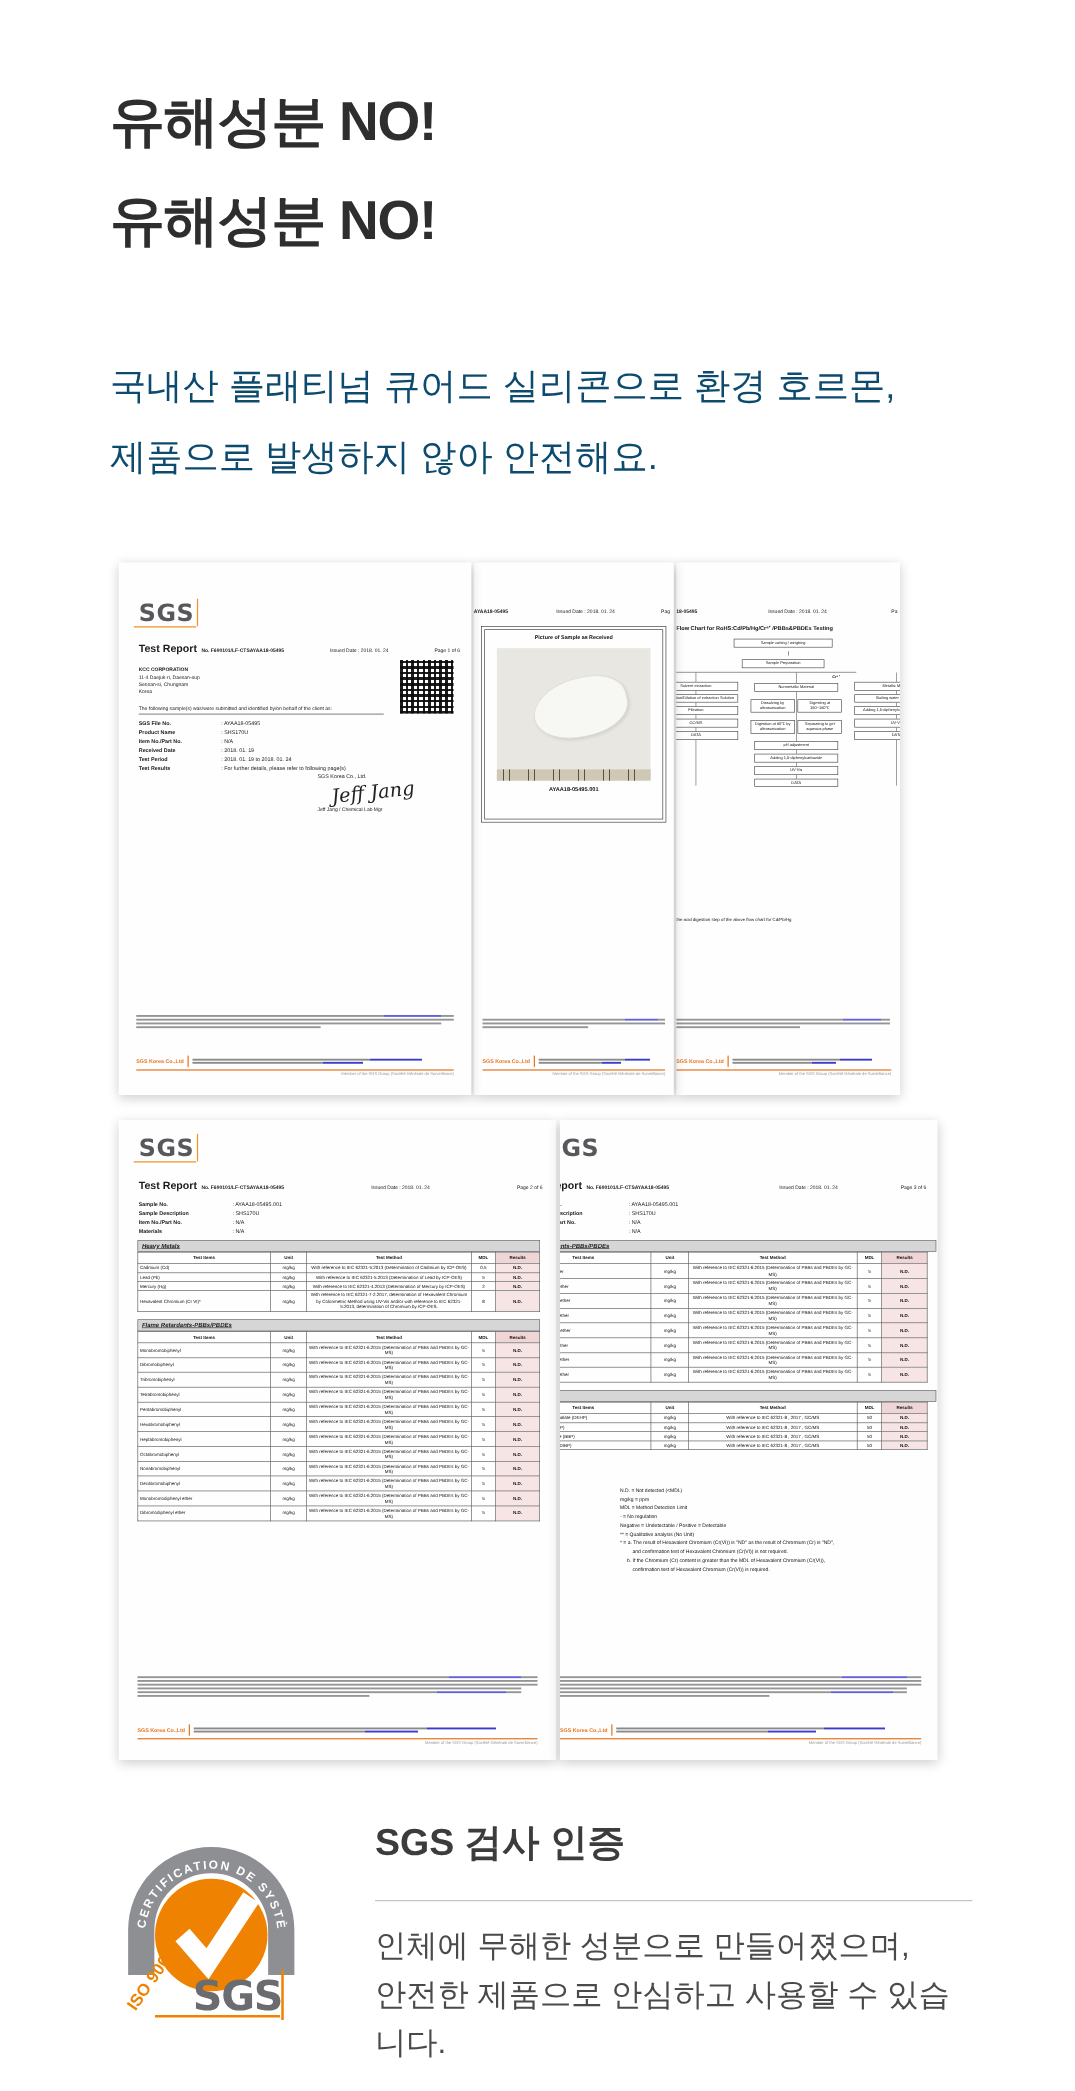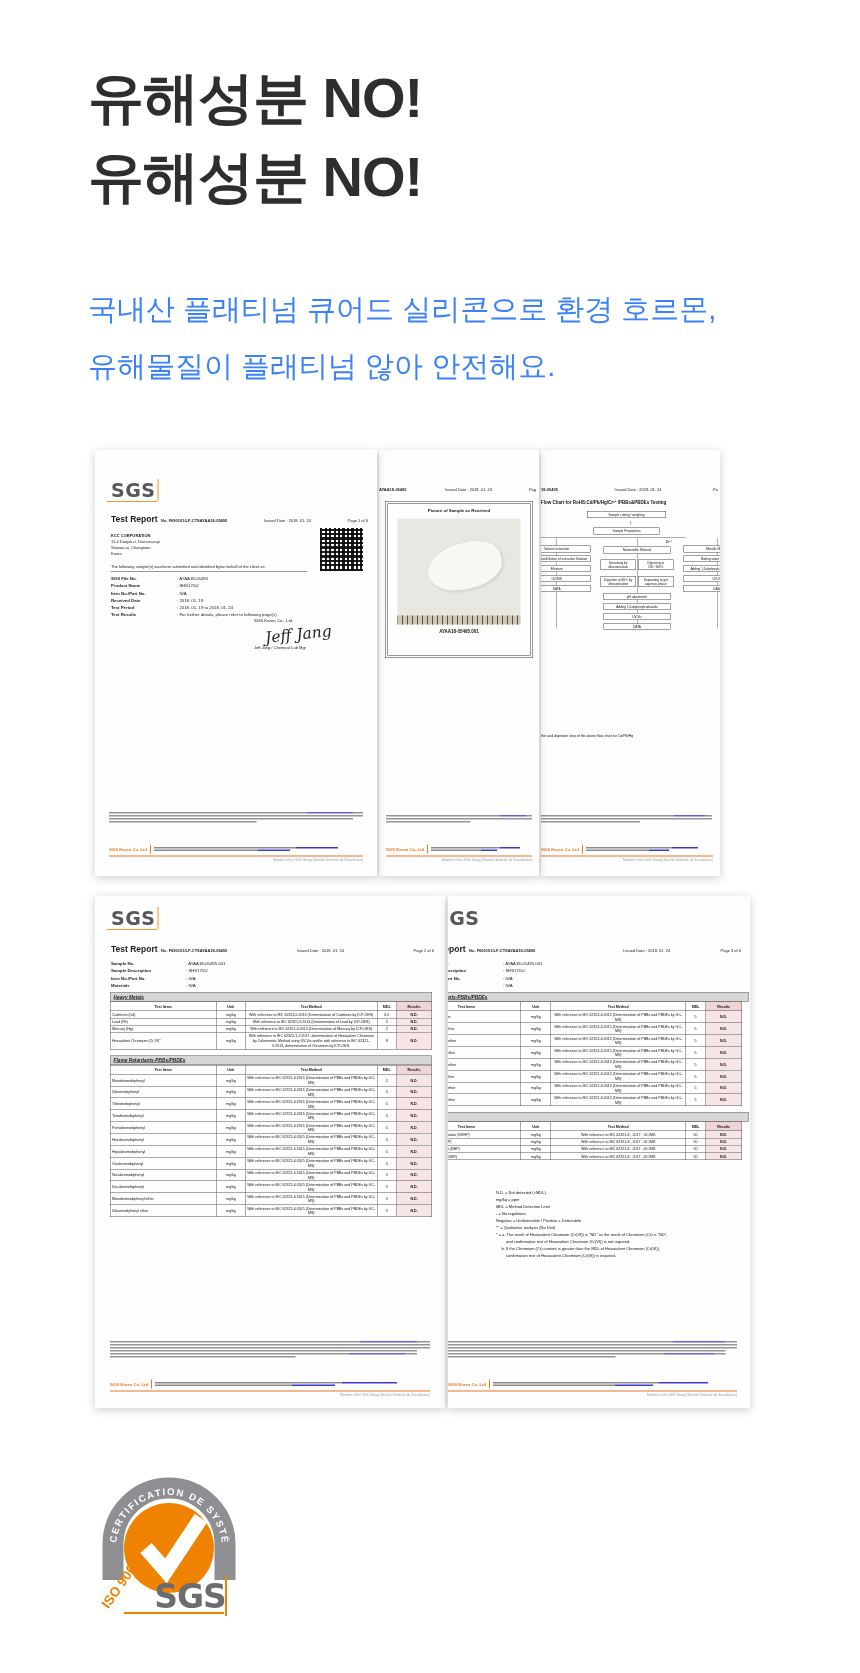--- a/index.html
+++ b/index.html
@@ -1,22 +1,22 @@
 <!DOCTYPE html>
 <html><head>
 <meta charset="utf-8">
 <style>
   html,body { margin:0; padding:0; background:#fff; }
   #canvas { position:relative; width:860px; height:1673px; background:#fff; overflow:hidden;
             font-family:"Liberation Sans", sans-serif; }
 
   
-  .hero-title { position:absolute; left:88px; top:58px; font-size:56px; font-weight:800;
+  .hero-title { position:absolute; left:88px; top:58px; font-size:44px; font-weight:800;
                 color:#2e2e2e; line-height:79px; letter-spacing:-1px; }
-  .hero-sub   { position:absolute; left:88px; top:281px; font-size:29px; color:#3b82f6;
+  .hero-sub   { position:absolute; left:88px; top:281px; font-size:29px; color:#0c4a6e;
                 line-height:57px; }
 
   
   .top-docs    { position:absolute; left:0; top:450px; width:860px; height:426px; }
   .bottom-docs { position:absolute; left:0; top:896px; width:860px; height:512px; }
   .page { position:absolute; top:0; height:100%; background:#fefefe;
           box-shadow:0 2px 9px rgba(0,0,0,.20); overflow:hidden; }
   #p1 { left:95px;  width:282px; z-index:3; }
   #p2 { left:379px; width:160px; z-index:2; }
   #p3 { left:541px; width:179px; z-index:1; }
@@ -143,21 +143,21 @@
 <body>
 
 <div id="canvas">
 
   <div class="hero-title">
     <div>유해성분 NO!</div>
     <div>유해성분 NO!</div>
   </div>
   <div class="hero-sub">
     <div>국내산 플래티넘 큐어드 실리콘으로 환경 호르몬,</div>
-    <div>유해물질이 플래티넘 않아 안전해요.</div>
+    <div>제품으로 발생하지 않아 안전해요.</div>
   </div>
 
   <section class="top-docs">
 
     <div class="page" id="p1">
       <div class="page-inner in1">
         <div class="sgs-logo" style="left:32px; top:62px;">SGS</div>
         <div class="trrow" style="left:32px; right:18px; top:128px; justify-content:space-between;">
           <span style="display:flex; align-items:baseline;">
             <span class="tr-title">Test Report</span>
@@ -787,15 +787,21 @@
       <text font-size="9.5" font-weight="bold" fill="#ffffff" letter-spacing="1.6" font-family="Liberation Sans, sans-serif">
         <textPath href="#arcpath" startOffset="3%">CERTIFICATION DE SYSTÈME</textPath>
       </text>
       <circle cx="81" cy="100" r="45" fill="#ef8200"></circle>
       <polyline points="58,100 78,123 113,70" fill="none" stroke="#ffffff" stroke-width="15"></polyline>
       <text x="2" y="150" transform="rotate(-55 22 138)" font-size="13.5" font-weight="bold" fill="#ef8200" font-family="Liberation Sans, sans-serif">ISO 9001</text>
       <text x="102" y="160" text-anchor="middle" font-size="33" font-weight="bold" fill="#6b6c70" letter-spacing="-1" font-family="DejaVu Sans, sans-serif">SGS</text>
       <line x1="36" y1="165" x2="136" y2="165" stroke="#ef8200" stroke-width="2"></line>
       <line x1="138" y1="128" x2="138" y2="168" stroke="#ef8200" stroke-width="2"></line>
     </svg>
+    <div class="cert-col">
+      <h2>SGS 검사 인증</h2>
+      <div class="cert-divider"></div>
+      <p>인체에 무해한 성분으로 만들어졌으며,</p>
+      <p>안전한 제품으로 안심하고 사용할 수 있습니다.</p>
+    </div>
   </section>
 
 </div>
 
 </body></html>

